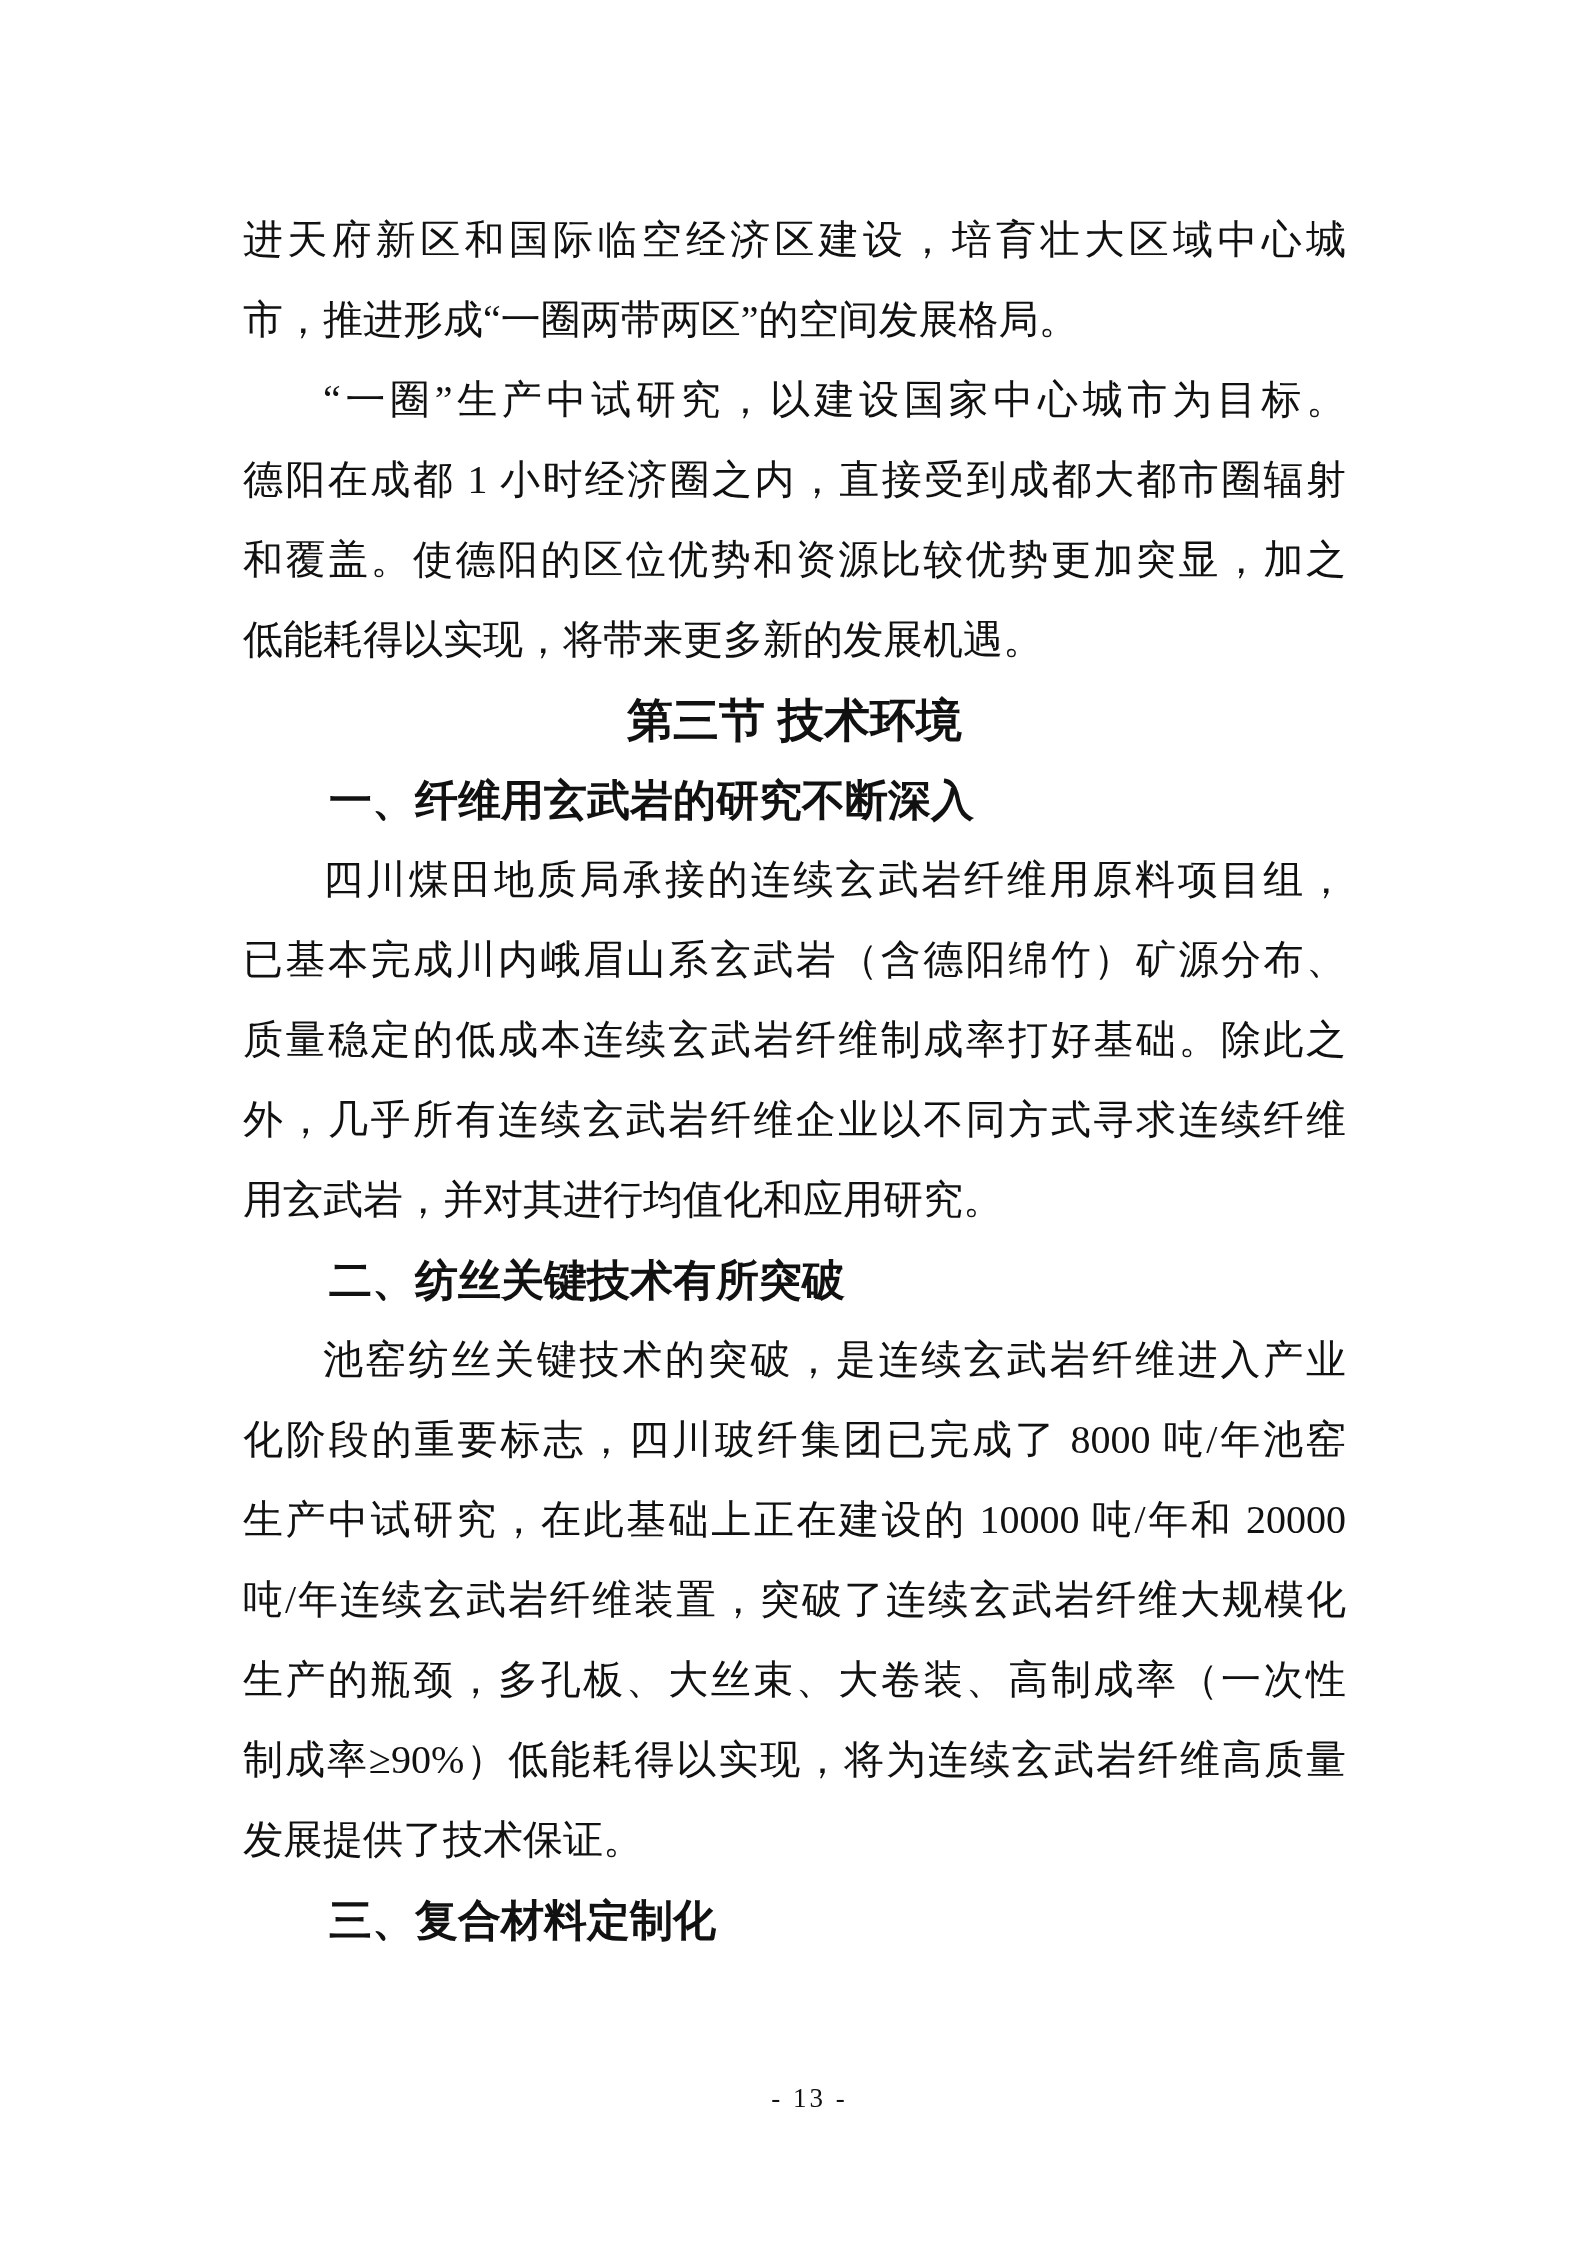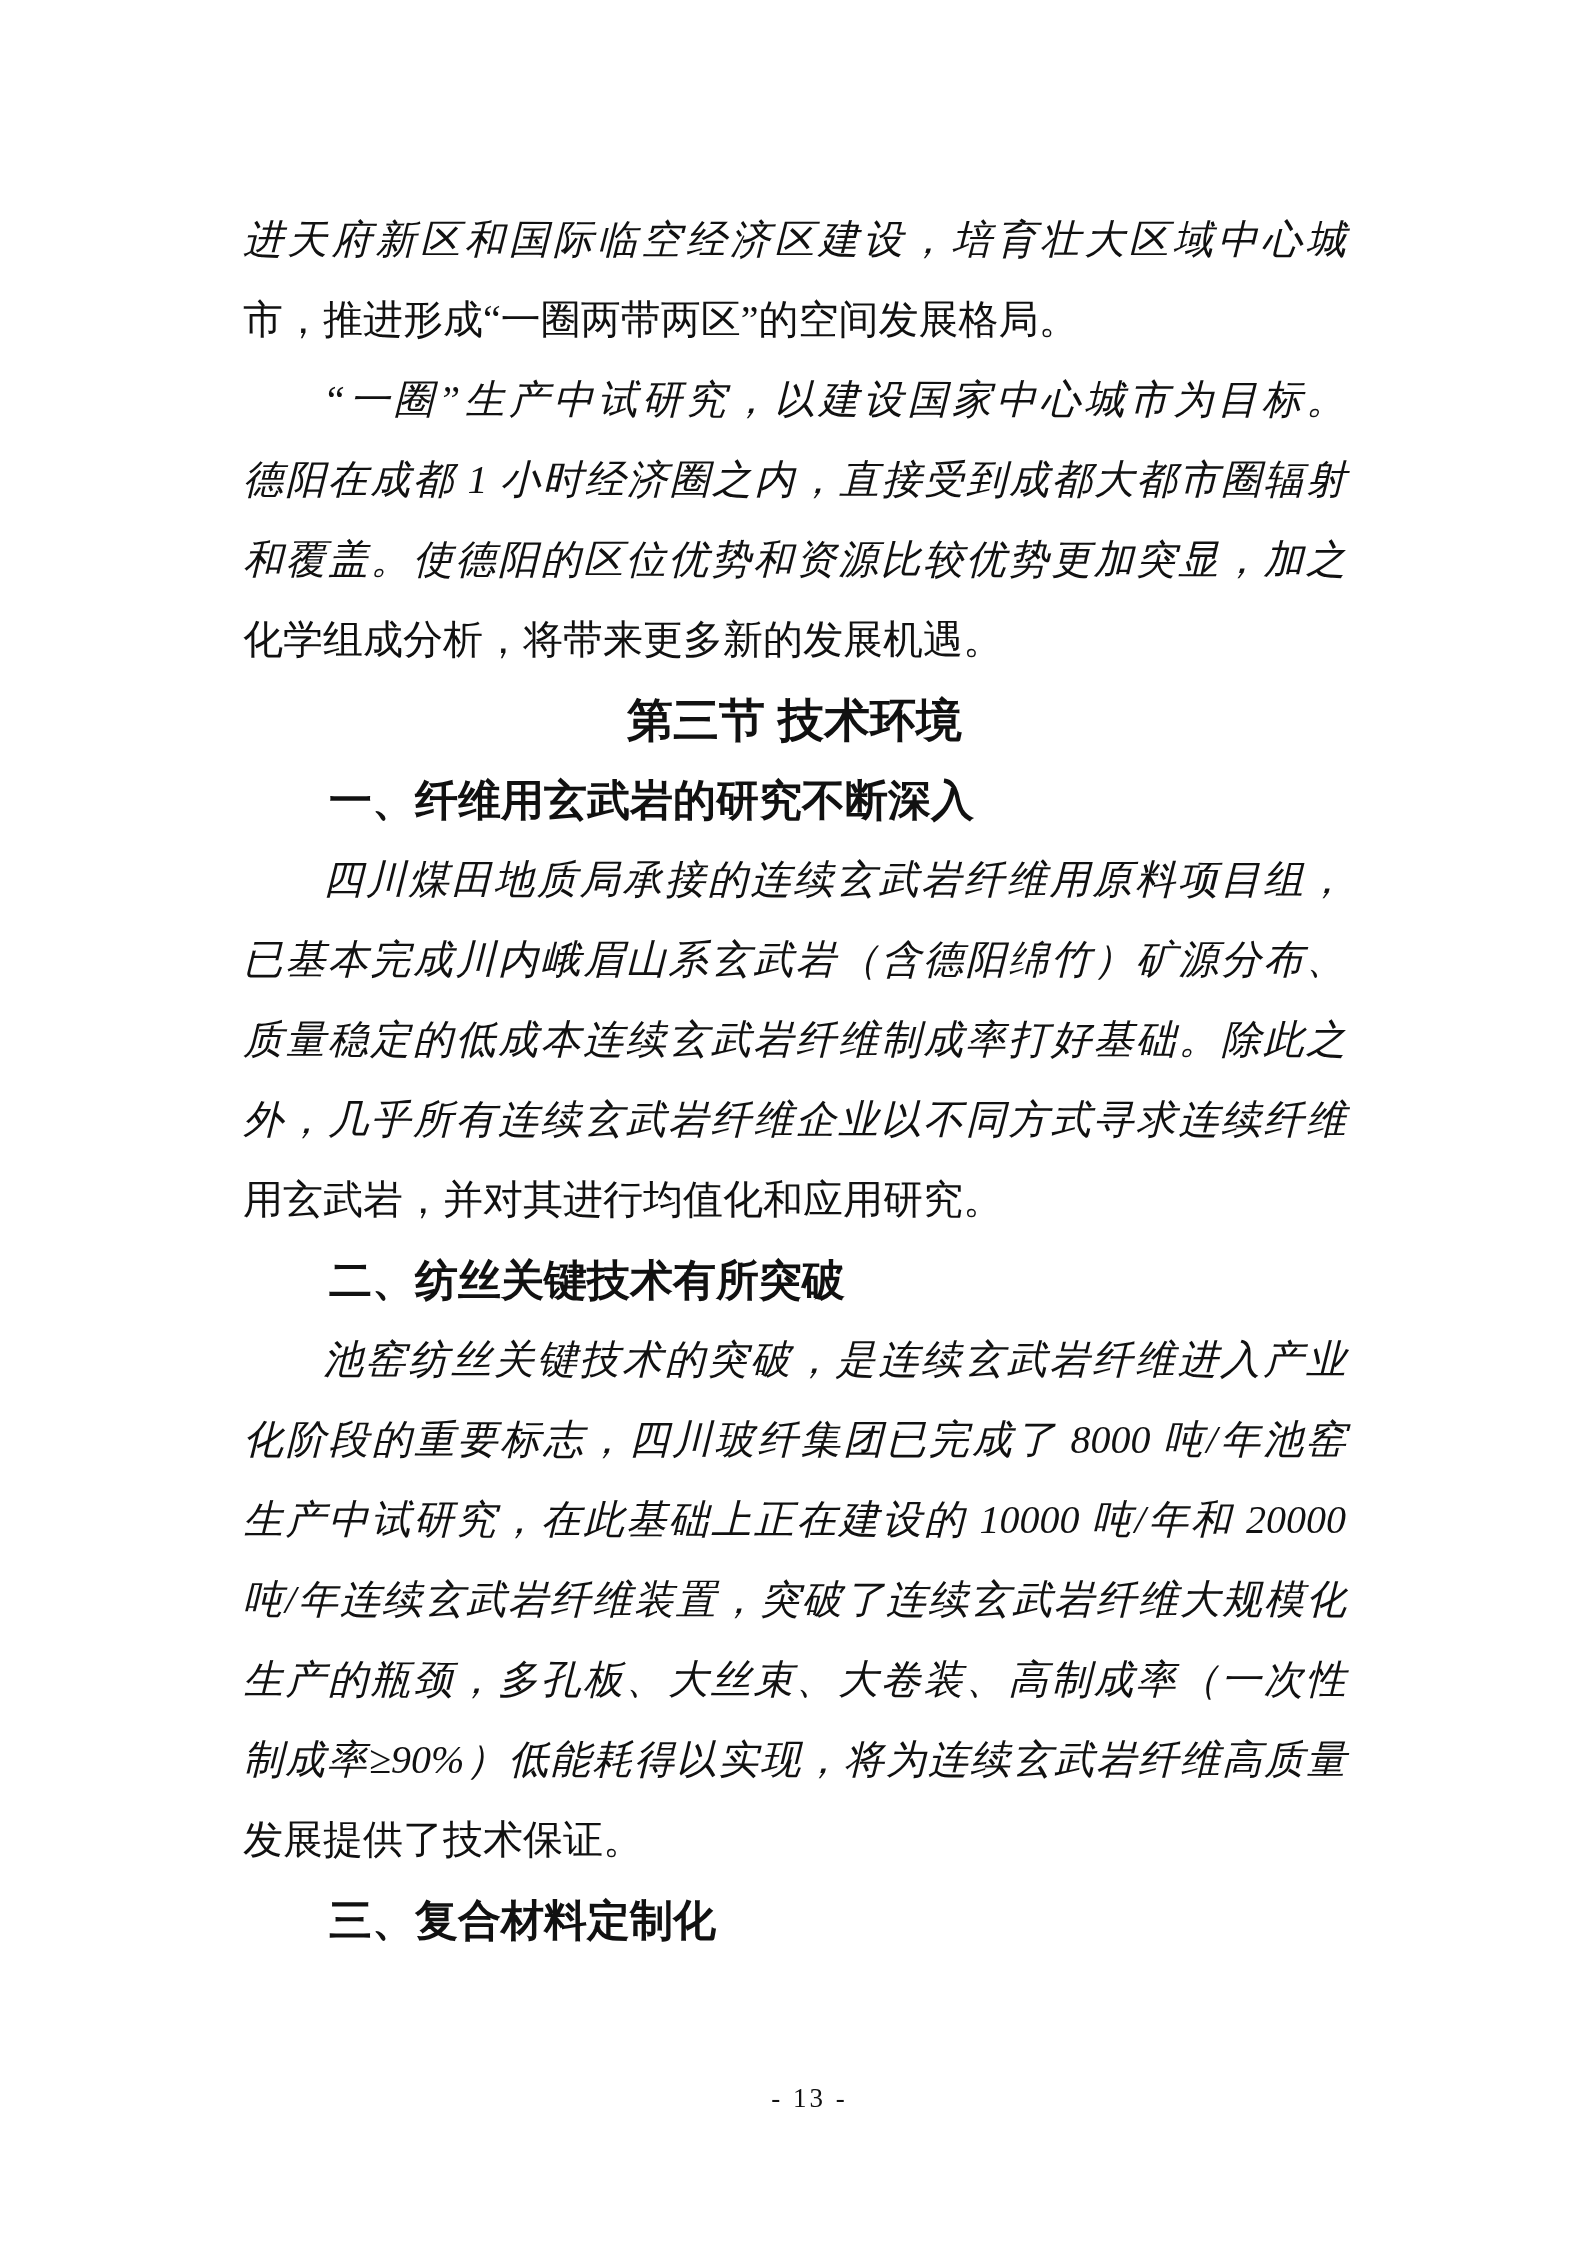--- a/index.html
+++ b/index.html
@@ -23,21 +23,20 @@
     font-family: "Liberation Serif", "DejaVu Serif", serif;
     font-size: 40px;
     height: 80px;
     line-height: 80px;
     text-align: left;
   }
   .line.just {
     text-align: justify;
     text-align-last: justify;
     text-justify: inter-character;
-    font-style: italic;
   }
   .line.indent {
     text-indent: 2em;
   }
   .line.heading {
     font-family: "Liberation Sans", "DejaVu Sans", sans-serif;
     font-weight: 700;
     font-size: 46px;
     text-align: center;
     text-align-last: center;
@@ -63,21 +62,21 @@
 </head>
 <body>
 
 <div class="page">
   <div class="content">
       <div class="line just">进天府新区和国际临空经济区建设，培育壮大区域中心城</div>
       <div class="line">市，推进形成“一圈两带两区”的空间发展格局。</div>
       <div class="line indent just">“一圈”生产中试研究，以建设国家中心城市为目标。</div>
       <div class="line just">德阳在成都 1 小时经济圈之内，直接受到成都大都市圈辐射</div>
       <div class="line just">和覆盖。使德阳的区位优势和资源比较优势更加突显，加之</div>
-      <div class="line">化学组成分析，将带来更多新的发展机遇。</div>
+      <div class="line">低能耗得以实现，将带来更多新的发展机遇。</div>
       <div class="line heading">第三节 技术环境</div>
       <div class="line subheading indent">一、纤维用玄武岩的研究不断深入</div>
       <div class="line indent just">四川煤田地质局承接的连续玄武岩纤维用原料项目组，</div>
       <div class="line just">已基本完成川内峨眉山系玄武岩（含德阳绵竹）矿源分布、</div>
       <div class="line just">质量稳定的低成本连续玄武岩纤维制成率打好基础。除此之</div>
       <div class="line just">外，几乎所有连续玄武岩纤维企业以不同方式寻求连续纤维</div>
       <div class="line">用玄武岩，并对其进行均值化和应用研究。</div>
       <div class="line subheading indent">二、纺丝关键技术有所突破</div>
       <div class="line indent just">池窑纺丝关键技术的突破，是连续玄武岩纤维进入产业</div>
       <div class="line just">化阶段的重要标志，四川玻纤集团已完成了 8000 吨/年池窑</div>

